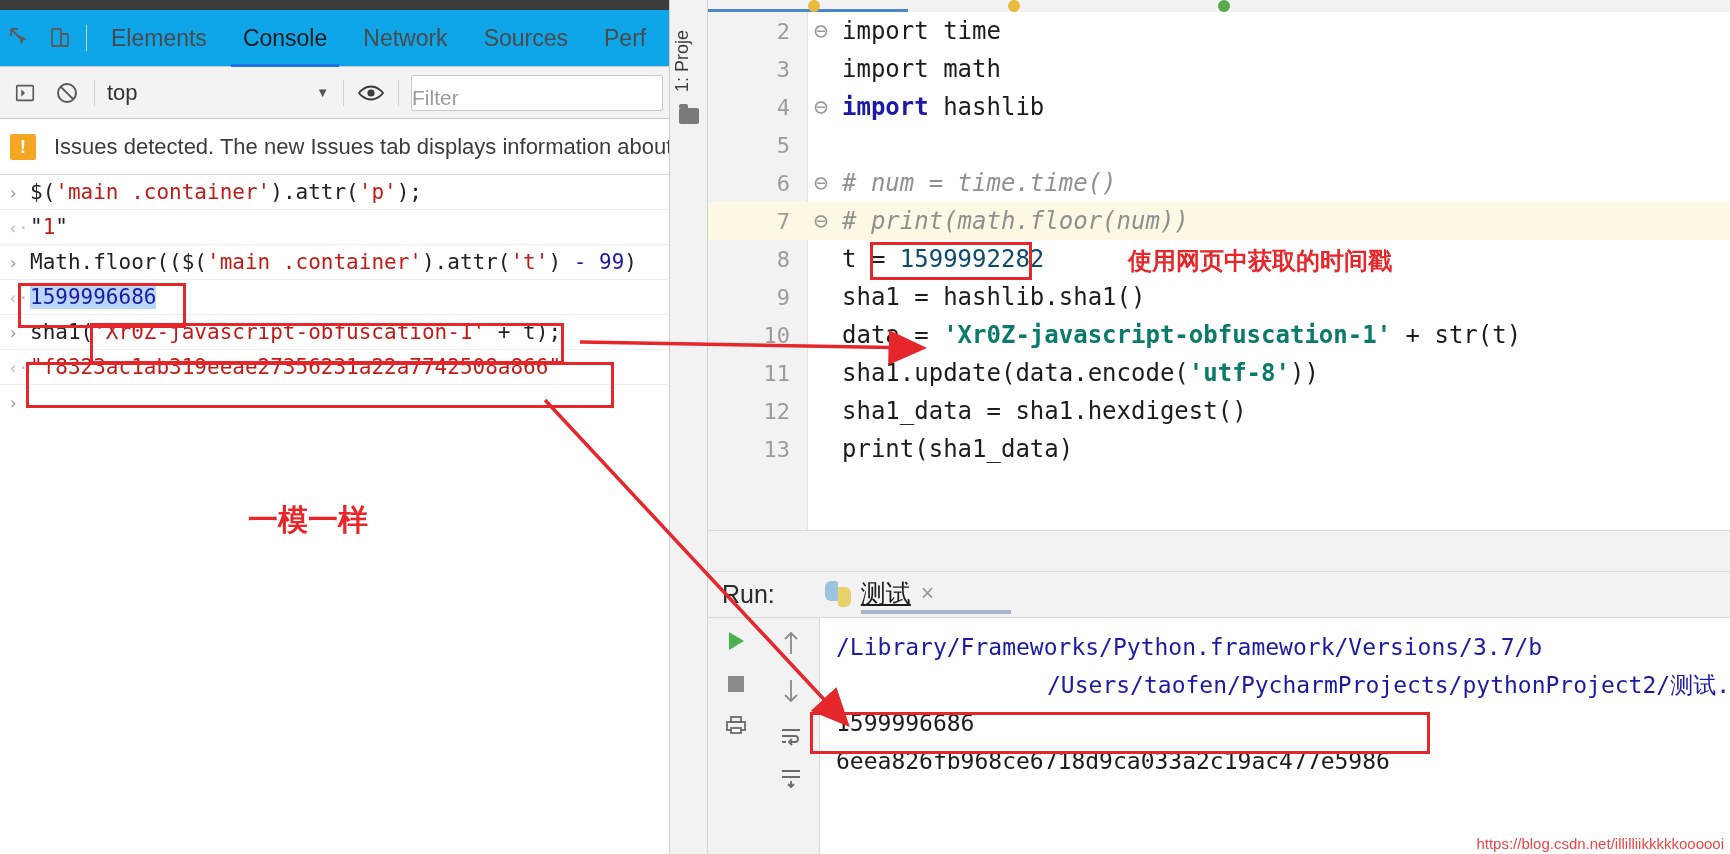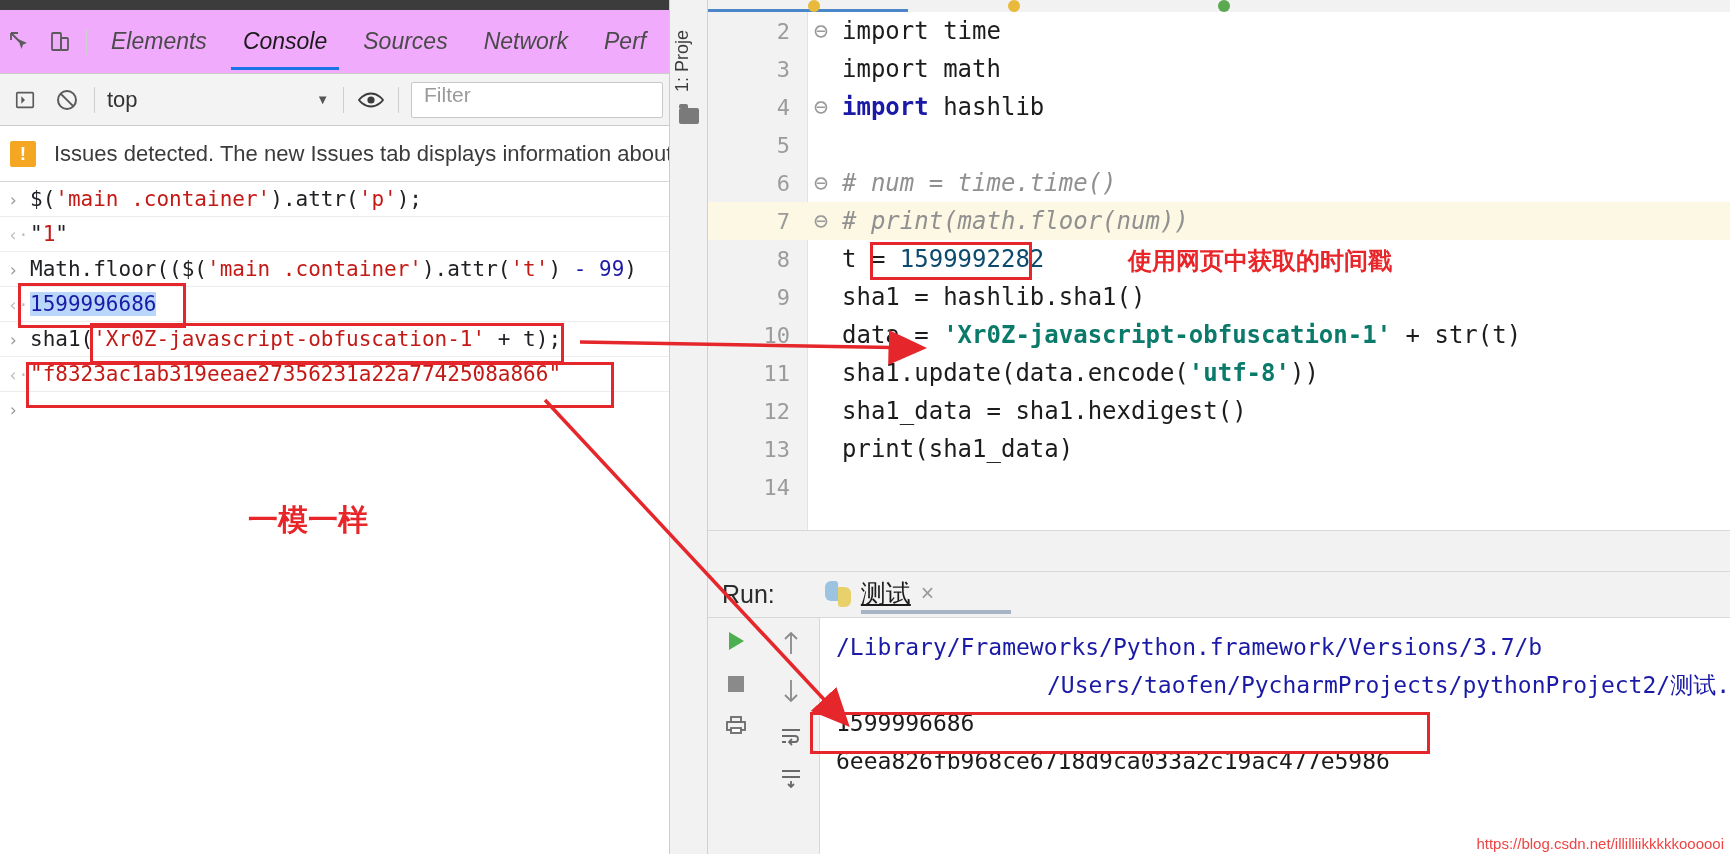--- a/index.html
+++ b/index.html
@@ -16,25 +16,24 @@
     position: absolute; left: 0; top: 0;
     width: 670px; height: 854px;
     background: #ffffff;
     border-right: 1px solid #cdcdcd;
     overflow: hidden;
   }
   .dt-topstrip {
     height: 10px; background: #3c3c3c; width: 100%;
   }
   .dt-tabbar {
-    height: 64px; background: #f0abfc;
+    height: 57px; background: #0ea5e9;
     border-bottom: 1px solid #cacaca;
     display: flex; align-items: center;
     position: relative;
-    font-style: italic;
   }
   .dt-iconbtn {
     width: 40px; height: 57px;
     display: flex; align-items: center; justify-content: center;
     color: #5a5a5a;
   }
   .dt-sep {
     width: 1px; height: 26px; background: #cfcfcf; margin: 0 6px;
   }
   .dt-tab {
@@ -60,21 +59,21 @@
   }
   .fb-ctx {
     display: flex; align-items: center;
     margin-left: 6px; font-size: 22px; color: #333;
     width: 230px; justify-content: space-between; padding-right: 8px;
   }
   .fb-caret { font-size: 13px; color: #555; }
   .fb-filter {
     flex: 1; height: 36px; margin-left: 6px; margin-right: 6px;
     background: #fff; border: 1px solid #c9c9c9; border-radius: 2px;
-    display: flex; align-items: flex-start; padding-left: 12px;
+    display: flex; align-items: flex-end; padding-left: 0;
     font-size: 21px; color: #9a9a9a;
   }
 
   .dt-issues {
     height: 56px; display: flex; align-items: center;
     background: #fff; border-bottom: 1px solid #d8d8d8;
     padding-left: 10px; overflow: hidden;
   }
   .issue-badge {
     width: 26px; height: 26px; background: #f5a623; border-radius: 2px;
@@ -267,24 +266,24 @@
         </svg>
       </div>
       <div class="dt-sep"></div>
       <div class="dt-tab">
           <span>Elements</span>
         </div>
       <div class="dt-tab active">
           <span>Console</span>
         </div>
       <div class="dt-tab">
+          <span>Network</span>
+        </div>
+      <div class="dt-tab">
           <span>Sources</span>
-        </div>
-      <div class="dt-tab">
-          <span>Network</span>
         </div>
       <div class="dt-tab">
           <span>Perf</span>
         </div>
     </div>
 
     <div class="dt-filterbar">
       <div class="fb-icon">
         <svg width="22" height="22" viewBox="0 0 24 24" fill="none" stroke="#5a5a5a" stroke-width="1.8">
           <rect x="3" y="4" width="18" height="16" rx="1"></rect>
@@ -448,25 +447,20 @@
         <span class="fold"></span>
         <span class="ed-code py-plain">sha1_data = sha1.hexdigest()</span>
       </div>
 
       <div class="ed-line">
         <span class="ln">13</span>
         <span class="fold"></span>
         <span class="ed-code py-plain">print(sha1_data)</span>
       </div>
 
-      <div class="ed-line">
-        <span class="ln">14</span>
-        <span class="fold"></span>
-        <span class="ed-code py-plain"></span>
-      </div>
     </div>
 
     <div class="pc-gap"></div>
 
     <div class="pc-run">
       <div class="run-head">
         <span class="run-label">Run:</span>
         <span class="run-tab">
           <span class="py-logo">
               <span class="b1"></span>

